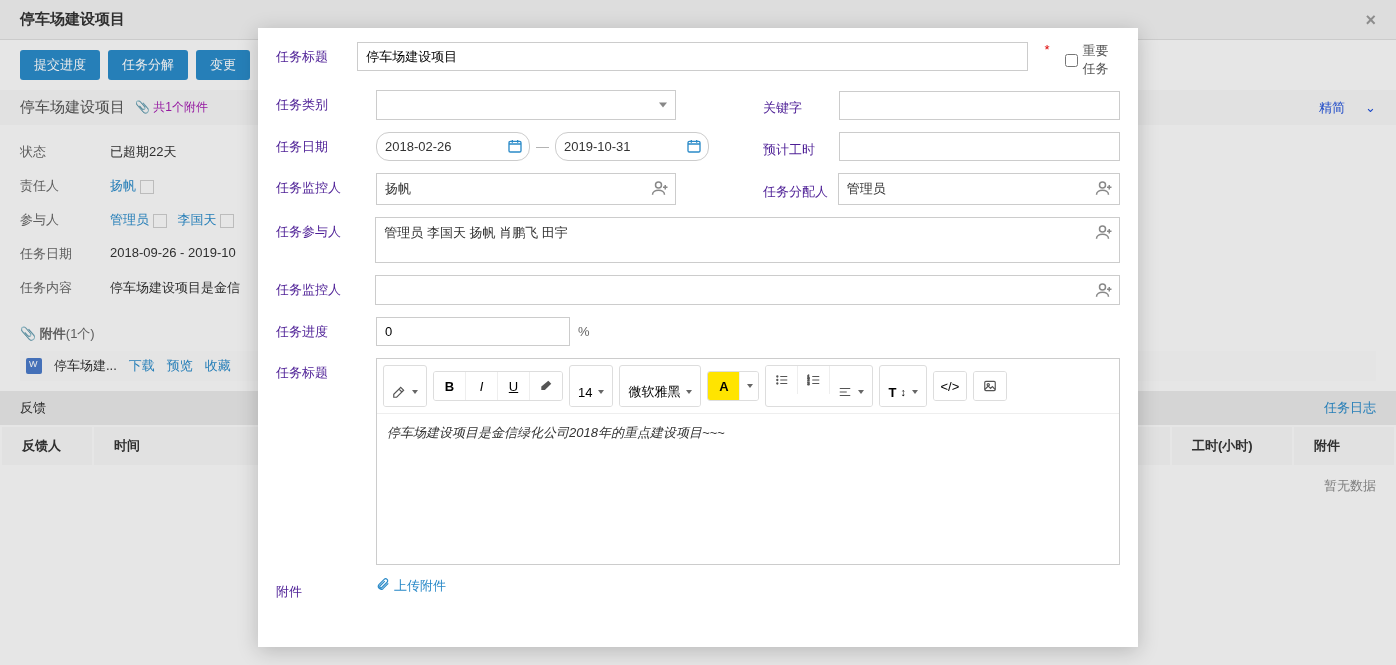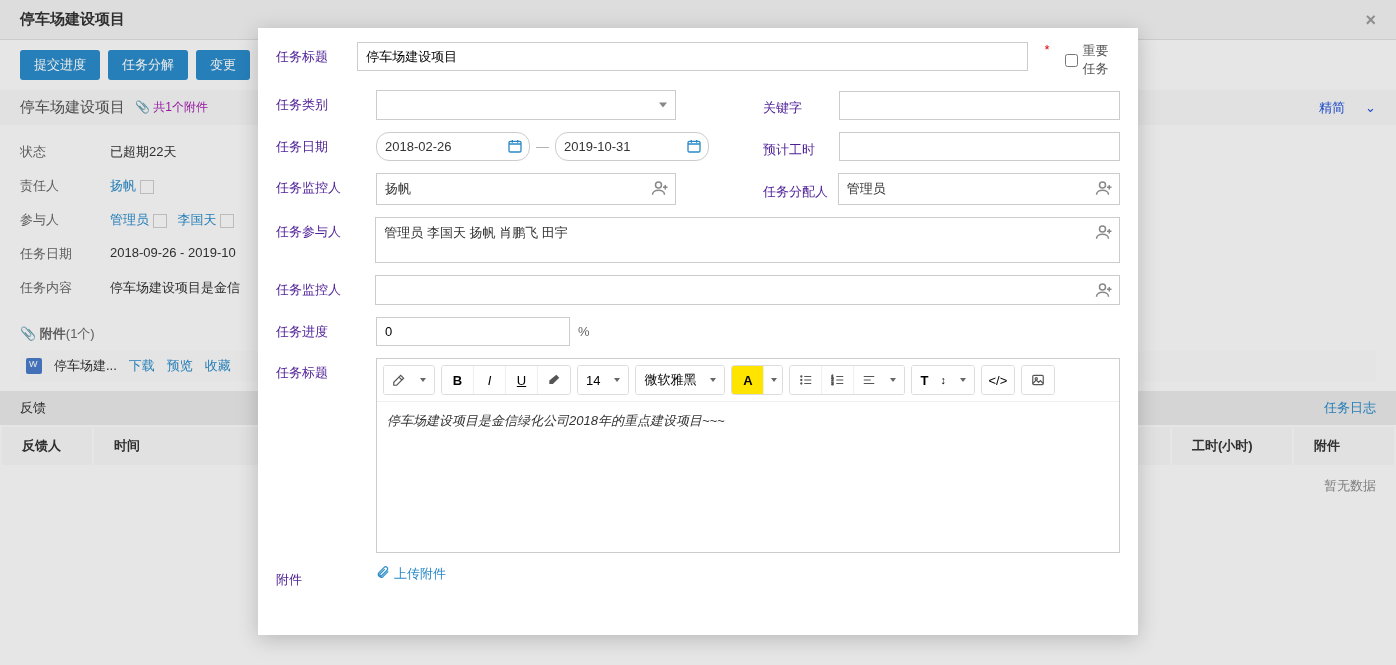--- a/index.html
+++ b/index.html
@@ -62,21 +62,21 @@
 .progress-wrap { display: flex; align-items: center; gap: 8px; }
 .progress-input { width: 46px; text-align: left; padding: 6px 8px; border: 1px solid #ccc; }
 .pct { color: #666; }
 
 
 .rte { border: 1px solid #ccc; }
 .rte-toolbar { display: flex; gap: 6px; padding: 6px; border-bottom: 1px solid #eee; flex-wrap: wrap; align-items: center; }
 .rte-group { display: flex; border: 1px solid #ddd; border-radius: 3px; overflow: hidden; }
 .rte-btn { width: 32px; height: 28px; display: flex; align-items: center; justify-content: center; background: #fff; border: none; border-right: 1px solid #eee; cursor: pointer; font-size: 13px; position: relative; }
 .rte-btn:last-child { border-right: none; }
-.rte-btn.wide { width: auto; padding: 0 8px; gap: 12px; }
+.rte-btn.wide { width: auto; padding: 0 8px; gap: 4px; margin-top: 12px; }
 .rte-btn .caret { border-left: 3px solid transparent; border-right: 3px solid transparent; border-top: 4px solid #666; margin-left: 2px; }
 .rte-btn.highlight { background: #ffe400; font-weight: bold; }
 .rte-body { min-height: 150px; padding: 10px; font-size: 13px; font-style: italic; }
 .upload-link { color: #2a8ac8; display: flex; gap: 4px; }
 .clip-icon { width: 14px; height: 14px; display: inline-block; }
 
 .modal-footer { padding: 12px; display: flex; justify-content: center; align-items: center; gap: 0; }
 
 svg { display: block; }
 </style>

